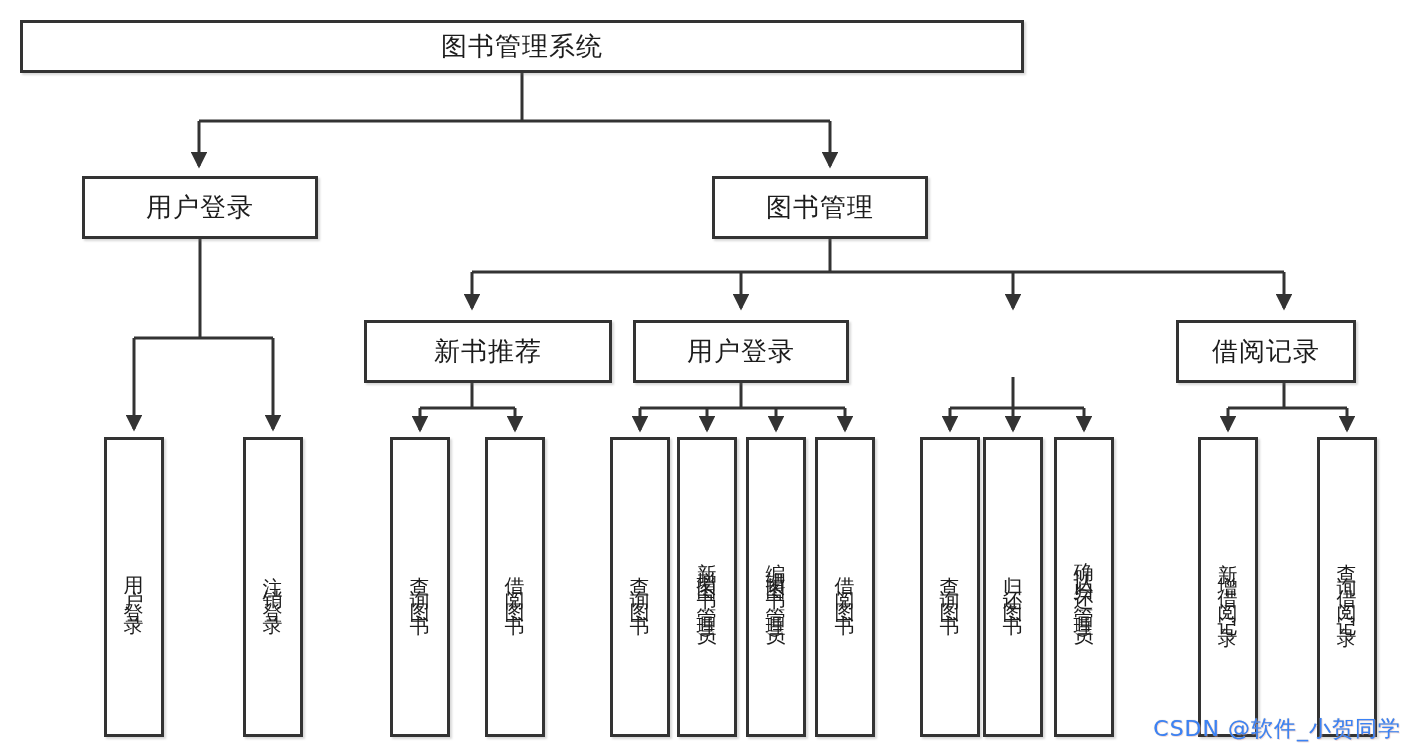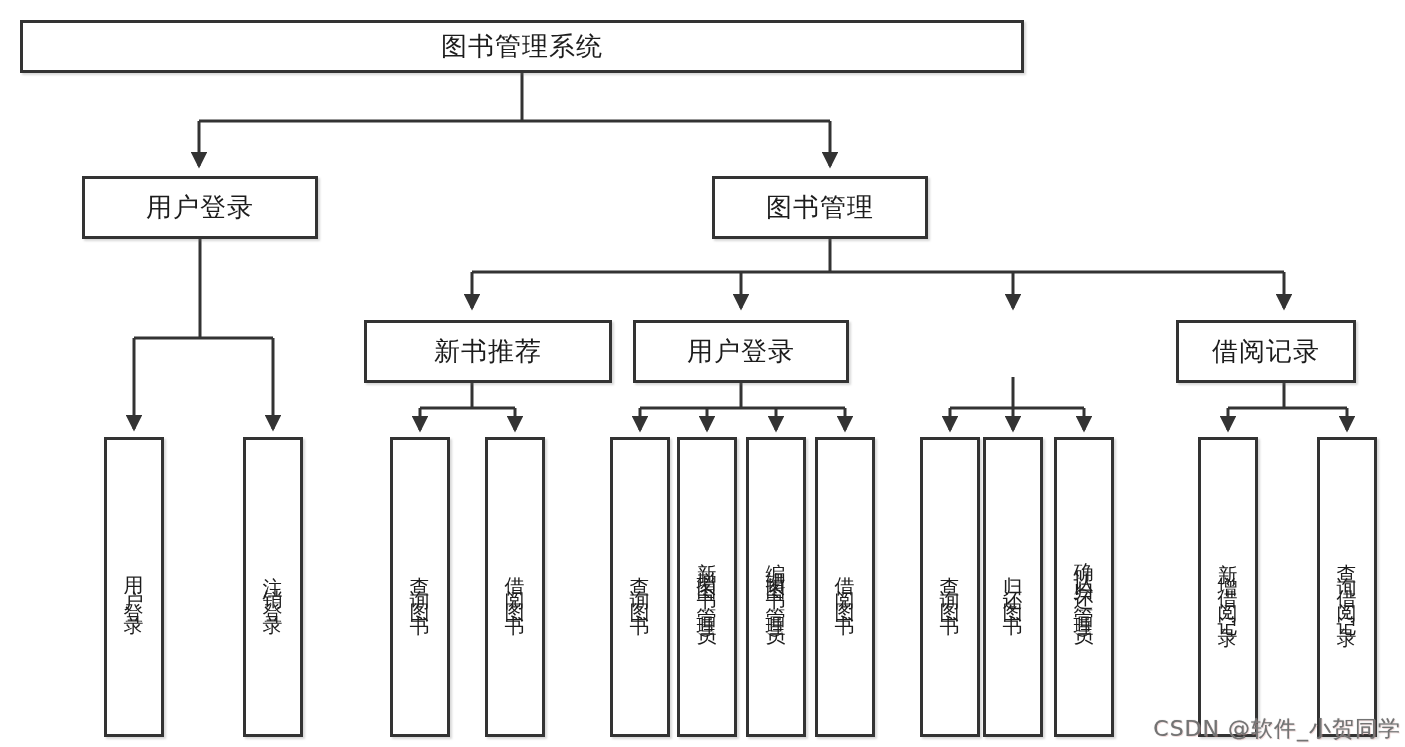--- a/index.html
+++ b/index.html
@@ -43,21 +43,21 @@
     line-height: 1;
     white-space: nowrap;
   }
   .v.ls-wide  { letter-spacing: 13px; }
   .v.ls-tight { letter-spacing: 9px; }
   .watermark {
     position: absolute;
     right: 4px; bottom: 3px;
     z-index: 5;
     font-size: 22px;
-    color: #737373;
+    color: #3b82f6;
     letter-spacing: 1px;
     text-shadow: 0 0 1px #a8a8a8, 1px 1px 0 rgba(235,170,170,0.35);
     white-space: nowrap;
     pointer-events: none;
   }
 </style>
 </head>
 <body>
 
 <div class="canvas">

